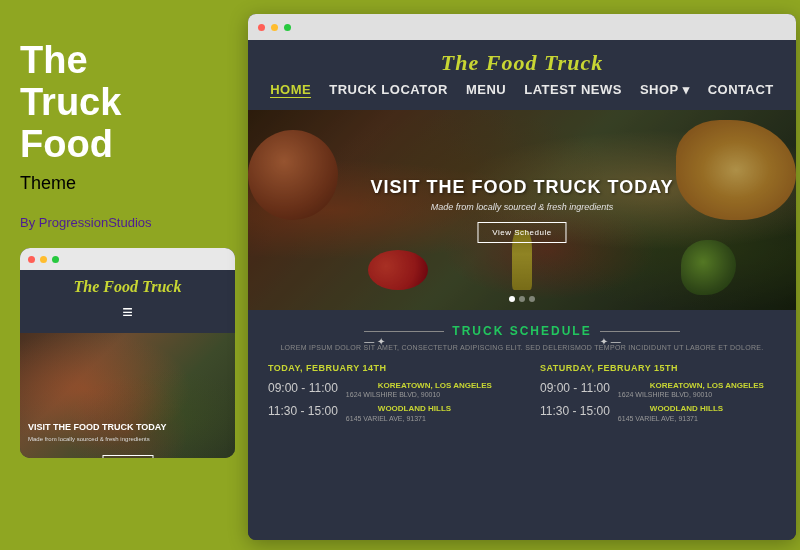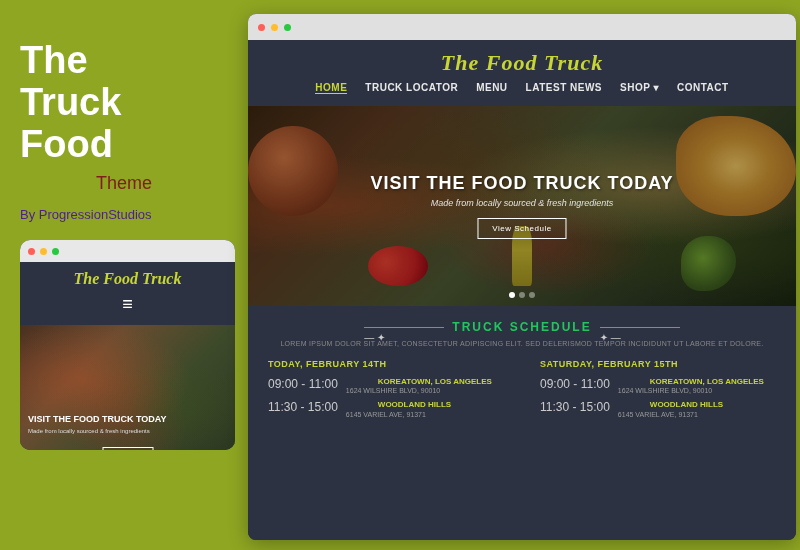--- a/index.html
+++ b/index.html
@@ -27,25 +27,24 @@
 
     .theme-title {
       color: #fff;
       font-size: 38px;
       font-weight: 900;
       line-height: 1.1;
       margin-bottom: 8px;
     }
 
     .theme-subtitle {
-      color: #7f1d1d;
+      color: #000000;
       font-size: 18px;
       font-weight: 400;
-      margin-bottom: 13px;
-      text-align: center;
+      margin-bottom: 21px;
     }
 
     .theme-author {
       color: #4c1d95;
       font-size: 13px;
       font-weight: 400;
       margin-bottom: 8px;
     }
 
     
@@ -203,21 +202,21 @@
     .site-nav {
       display: flex;
       justify-content: center;
       gap: 18px;
       margin-top: 6px;
       padding-bottom: 6px;
     }
 
     .nav-item {
       color: #c8d633;
-      font-size: 10px;
+      font-size: 13px;
       font-weight: bold;
       text-transform: uppercase;
       letter-spacing: 0.5px;
       cursor: pointer;
     }
 
     .nav-item.active {
       color: #c8d633;
       border-bottom: 1px solid #c8d633;
     }

